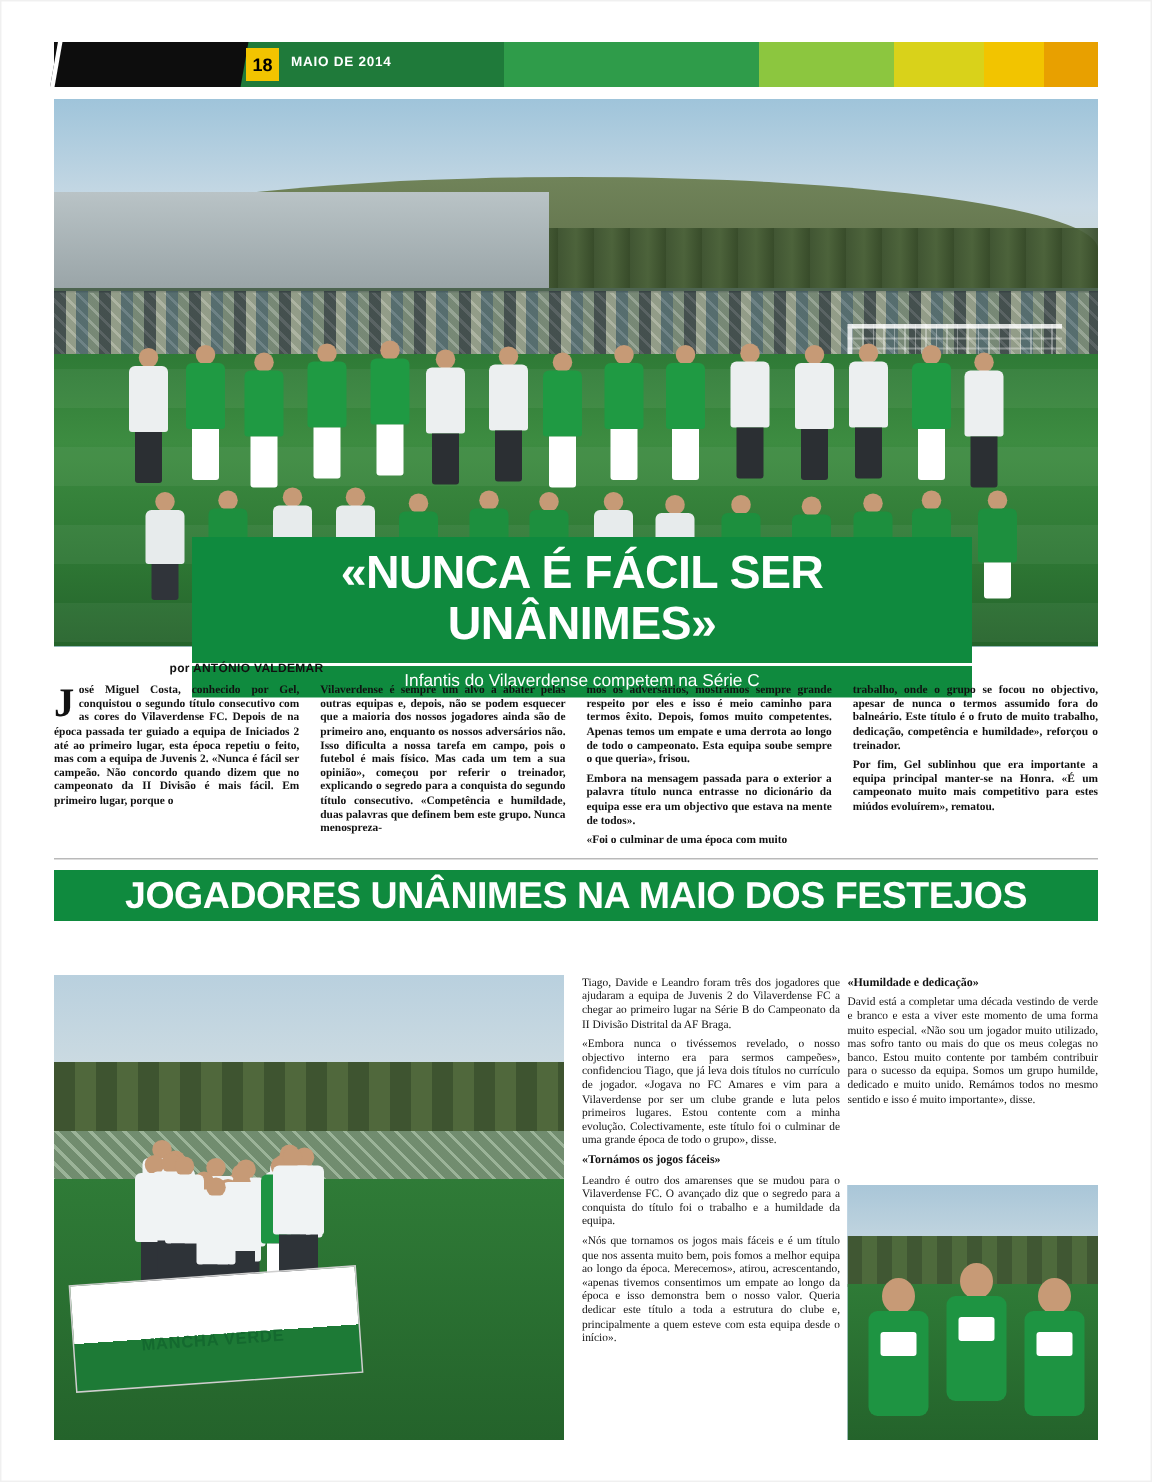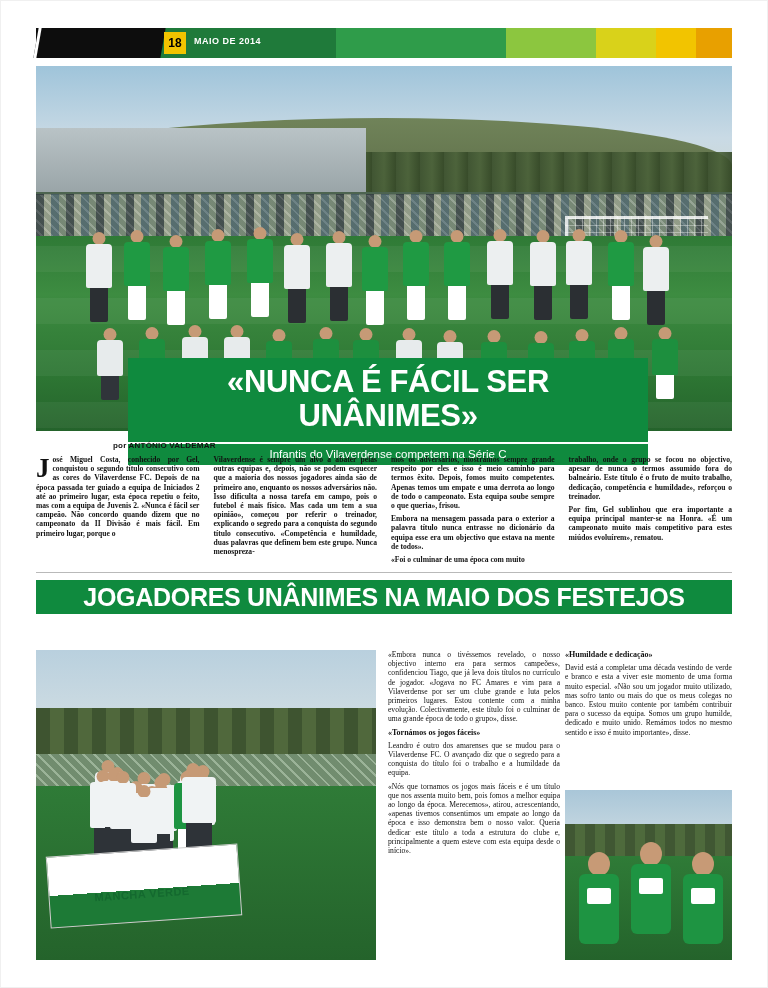--- a/index.html
+++ b/index.html
@@ -644,20 +644,21 @@
           <div class="p-head"></div>
           <div class="p-body" style="height:46px;background:#f0f3f4"></div>
           <div class="p-legs" style="top:58px;height:34px;background:#2e3338"></div>
         </div>
     </div>
     <div class="lp-flag"></div>
     <div class="lp-flagtext">MANCHA VERDE</div>
   </div>
 
   <div class="lower-col" id="lower-col-2">
+    <p>Tiago, Davide e Leandro foram três dos jogadores que ajudaram a equipa de Juvenis 2 do Vilaverdense FC a chegar ao primeiro lugar na Série B do Campeonato da II Divisão Distrital da AF Braga.</p>
     <p>«Embora nunca o tivéssemos revelado, o nosso objectivo interno era para sermos campeões», confidenciou Tiago, que já leva dois títulos no currículo de jogador. «Jogava no FC Amares e vim para a Vilaverdense por ser um clube grande e luta pelos primeiros lugares. Estou contente com a minha evolução. Colectivamente, este título foi o culminar de uma grande época de todo o grupo», disse.</p>
     <p class="subhead">«Tornámos os jogos fáceis»</p>
     <p>Leandro é outro dos amarenses que se mudou para o Vilaverdense FC. O avançado diz que o segredo para a conquista do título foi o trabalho e a humildade da equipa.</p>
     <p>«Nós que tornamos os jogos mais fáceis e é um título que nos assenta muito bem, pois fomos a melhor equipa ao longo da época. Merecemos», atirou, acrescentando, «apenas tivemos consentimos um empate ao longo da época e isso demonstra bem o nosso valor. Queria dedicar este título a toda a estrutura do clube e, principalmente a quem esteve com esta equipa desde o início».</p>
   </div>
 
   <div class="lower-col" id="lower-col-3">
     <p class="subhead">«Humildade e dedicação»</p>
     <p>David está a completar uma década vestindo de verde e branco e esta a viver este momento de uma forma muito especial. «Não sou um jogador muito utilizado, mas sofro tanto ou mais do que os meus colegas no banco. Estou muito contente por também contribuir para o sucesso da equipa. Somos um grupo humilde, dedicado e muito unido. Remámos todos no mesmo sentido e isso é muito importante», disse.</p>
   </div>

